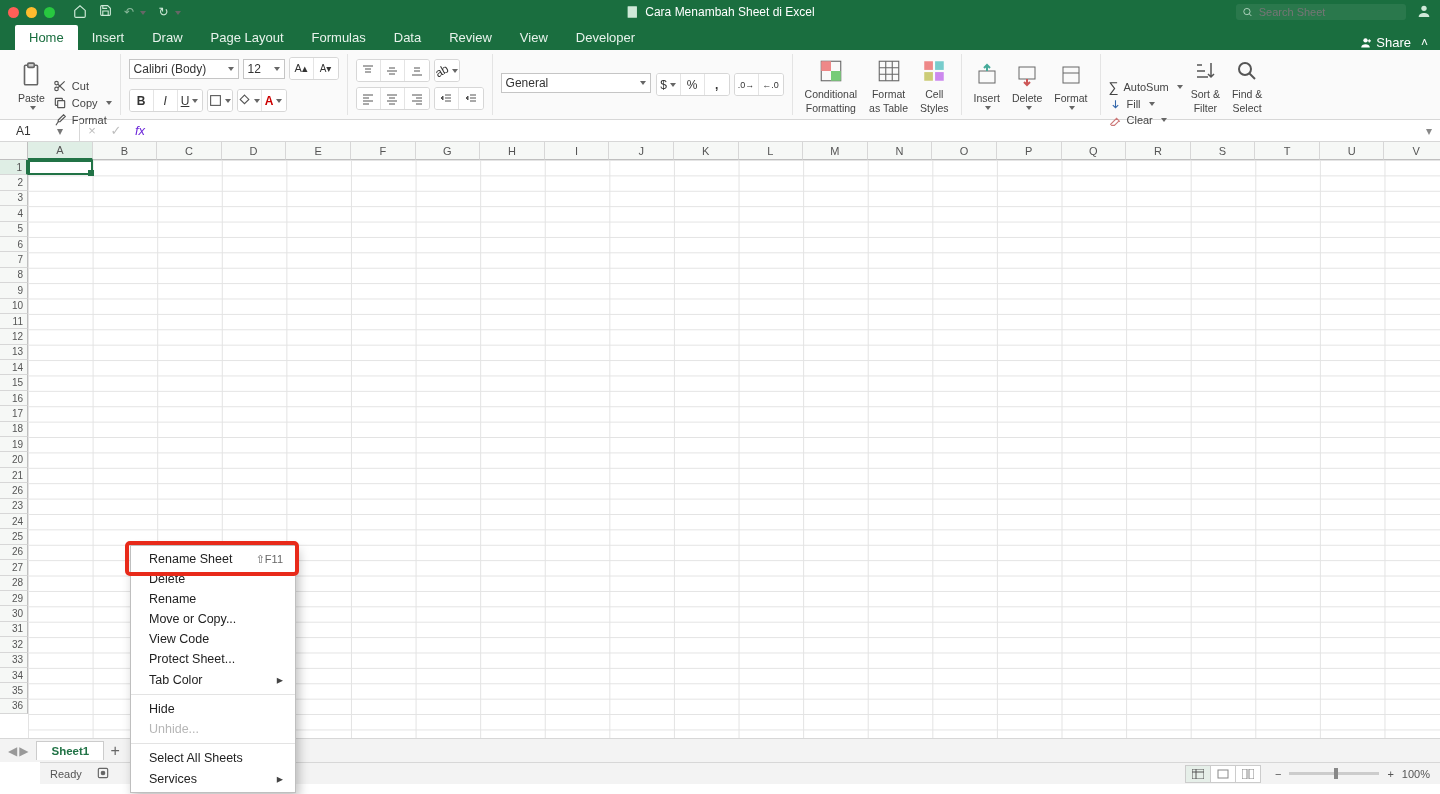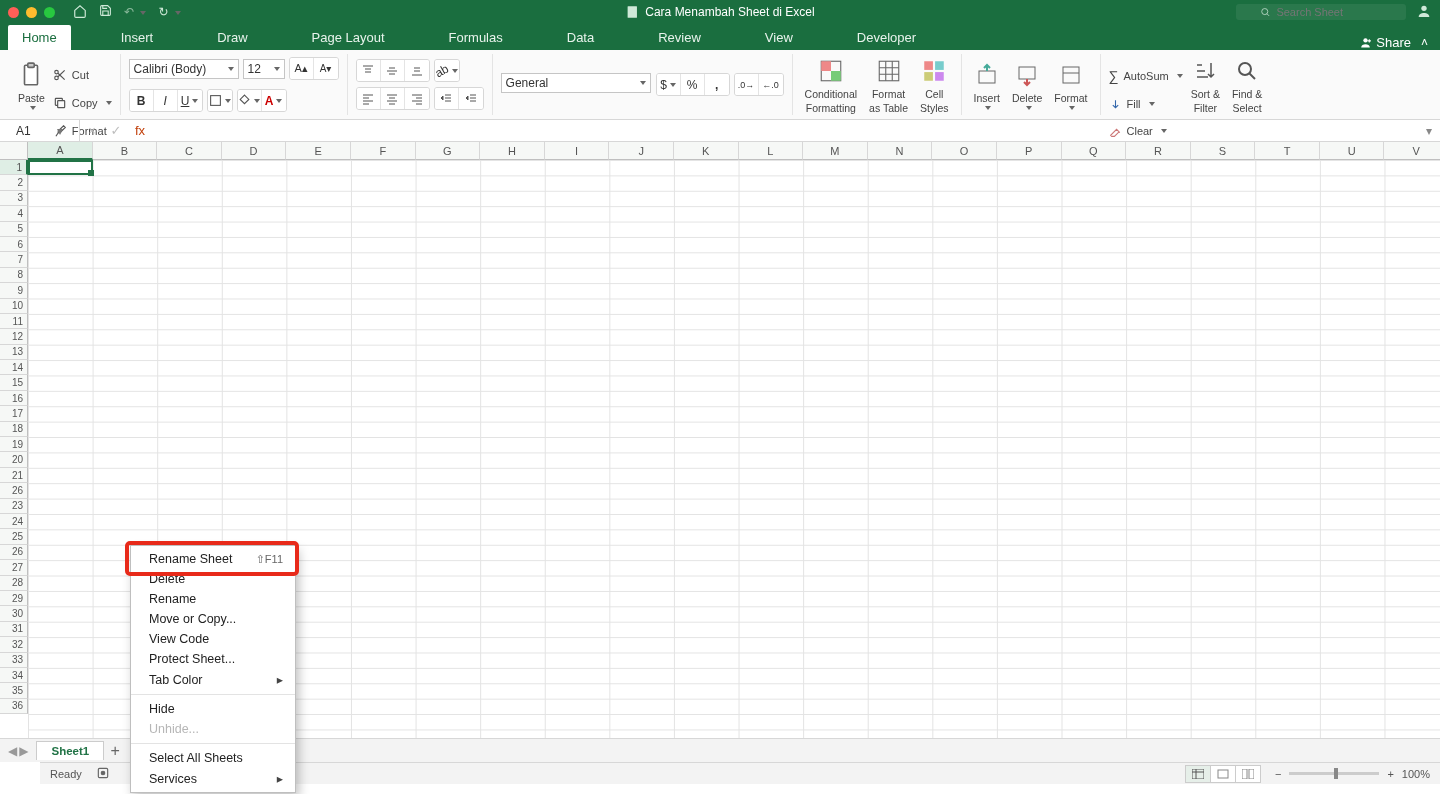--- a/index.html
+++ b/index.html
@@ -6,54 +6,54 @@
   body { width: 1440px; height: 794px; background: #fff; font-size: 12px; color: #333; overflow: hidden; user-select: none; }
 
   
   .titlebar { height: 24px; background: #1a6e3f; display: flex; align-items: center; padding: 0 8px; position: relative; }
   .traffic { display: flex; gap: 7px; align-items: center; }
   .tl { width: 11px; height: 11px; border-radius: 50%; }
   .title-center { position: absolute; left: 50%; transform: translateX(-50%); color: #fff; font-size: 12px; display: flex; align-items: center; gap: 6px; }
   .title-center svg { display: block; }
   .qat { margin-left: 18px; display: flex; gap: 12px; align-items: center; }
   .qat svg, .qat span { color: #cfe9d8; }
-  .search-box { margin-left: auto; display: flex; align-items: center; gap: 6px; color: #b9d9c6; background: rgba(255,255,255,.07); border-radius: 3px; padding: 2px 24px; width: 170px; }
+  .search-box { margin-left: auto; display: flex; align-items: center; gap: 6px; color: #b9d9c6; background: rgba(255,255,255,.07); border-radius: 3px; padding: 2px 6px; width: 170px; }
   .search-box input { background: transparent; border: none; outline: none; color: #cfe9d8; font-size: 11px; width: 100%; }
   .user-ico { margin-left: 10px; color: #cfe9d8; }
 
   
-  .ribbon-tabs { height: 26px; background: #1a6e3f; display: flex; align-items: flex-end; padding-left: 8px; gap: 36px; }
+  .ribbon-tabs { height: 26px; background: #1a6e3f; display: flex; align-items: flex-end; padding-left: 15px; }
   .ribbon-tab { color: #e8f3ec; padding: 5px 14px; font-size: 13px; cursor: pointer; }
   .ribbon-tab.active { background: #fff; color: #1a6e3f; border-radius: 2px 2px 0 0; font-weight: 500; }
   .ribbon-right { margin-left: auto; display: flex; align-items: center; padding-right: 8px; gap: 10px; }
   .share { color: #fff; display: flex; align-items: center; gap: 4px; font-size: 13px; }
   .collapse-caret { color: #fff; font-size: 12px; padding-right: 4px; }
 
   
   .ribbon { height: 70px; background: #fafafa; border-bottom: 1px solid #d7d7d7; display: flex; align-items: stretch; padding: 4px 6px; }
   .group { display: flex; align-items: center; padding: 0 8px; border-right: 1px solid #e4e4e4; gap: 4px; }
   .group:last-child { border-right: none; }
   .vbtn { display: flex; flex-direction: column; align-items: center; font-size: 10.5px; color: #444; gap: 2px; cursor: pointer; padding: 0 4px; }
   .vbtn .ico { height: 30px; display: flex; align-items: center; justify-content: center; }
-  .mini { display: flex; flex-direction: column; gap: 14px; margin-top: 36px; }
+  .mini { display: flex; flex-direction: column; gap: 3px; margin-top: 36px; }
   .mini-row { display: flex; align-items: center; font-size: 11px; color: #444; gap: 5px; cursor: pointer; }
   .mini-row svg { flex-shrink: 0; }
   .dd { display:inline-block; width:0; height:0; border-left:3px solid transparent; border-right:3px solid transparent; border-top:4px solid #666; margin-left:3px; vertical-align: middle;}
   .combo { height: 20px; border: 1px solid #c5c5c5; background: #fff; display: flex; align-items: center; padding: 0 4px; font-size: 12px; color: #333; }
   .btnrow { display: flex; border: 1px solid #d7d7d7; border-radius: 3px; overflow: hidden; }
   .btnrow .cell { width: 24px; height: 21px; display:flex; align-items:center; justify-content:center; border-right:1px solid #e4e4e4; cursor:pointer; background:#fff; }
   .btnrow .cell:last-child { border-right:none; }
   .dropbox { border:1px solid #d7d7d7; border-radius:3px; background:#fff; display:flex; align-items:center; padding:0 6px; font-size:11px; height:21px; cursor:pointer; gap:4px; }
 
   
   .fbar { height: 22px; border-bottom: 1px solid #d7d7d7; display: flex; align-items: center; }
   .namebox { width: 80px; border-right: 1px solid #d7d7d7; height: 100%; display: flex; align-items: center; padding: 0 16px; font-size: 12px; }
   .namebox .caret { margin-left:auto; color:#777; }
   .fx-cancel, .fx-ok, .fx-label { width: 24px; text-align:center; color:#bdbdbd; font-size: 13px; }
-  .fx-label { color:#c2410c; }
+  .fx-label { font-style: italic; color:#6d28d9; }
   .fbar-expand { margin-left:auto; padding-right:8px; color:#888; }
 
   
   .sheet { position: relative; height: 596px; display: flex; }
   .corner { width: 28px; height: 18px; border-right: 1px solid #bfbfbf; border-bottom: 1px solid #bfbfbf; background: #f6f8f6; }
   .colheads { display: flex; height: 18px; }
   .colh { width: 64.6px; border-right: 1px solid #d7d7d7; border-bottom:1px solid #bfbfbf; background:#f6f8f6; font-size:11px; color:#555; display:flex; align-items:center; justify-content:center; }
   .colh.sel { background:#dfeee5; border-bottom:2px solid #217346; }
   .rowheads { width:28px; display:flex; flex-direction:column; }
   .rowh { height:15.4px; border-bottom:1px solid #d7d7d7; border-right:1px solid #bfbfbf; background:#f6f8f6; font-size:10px; color:#555; display:flex; align-items:center; justify-content:flex-end; padding-right:4px; }

